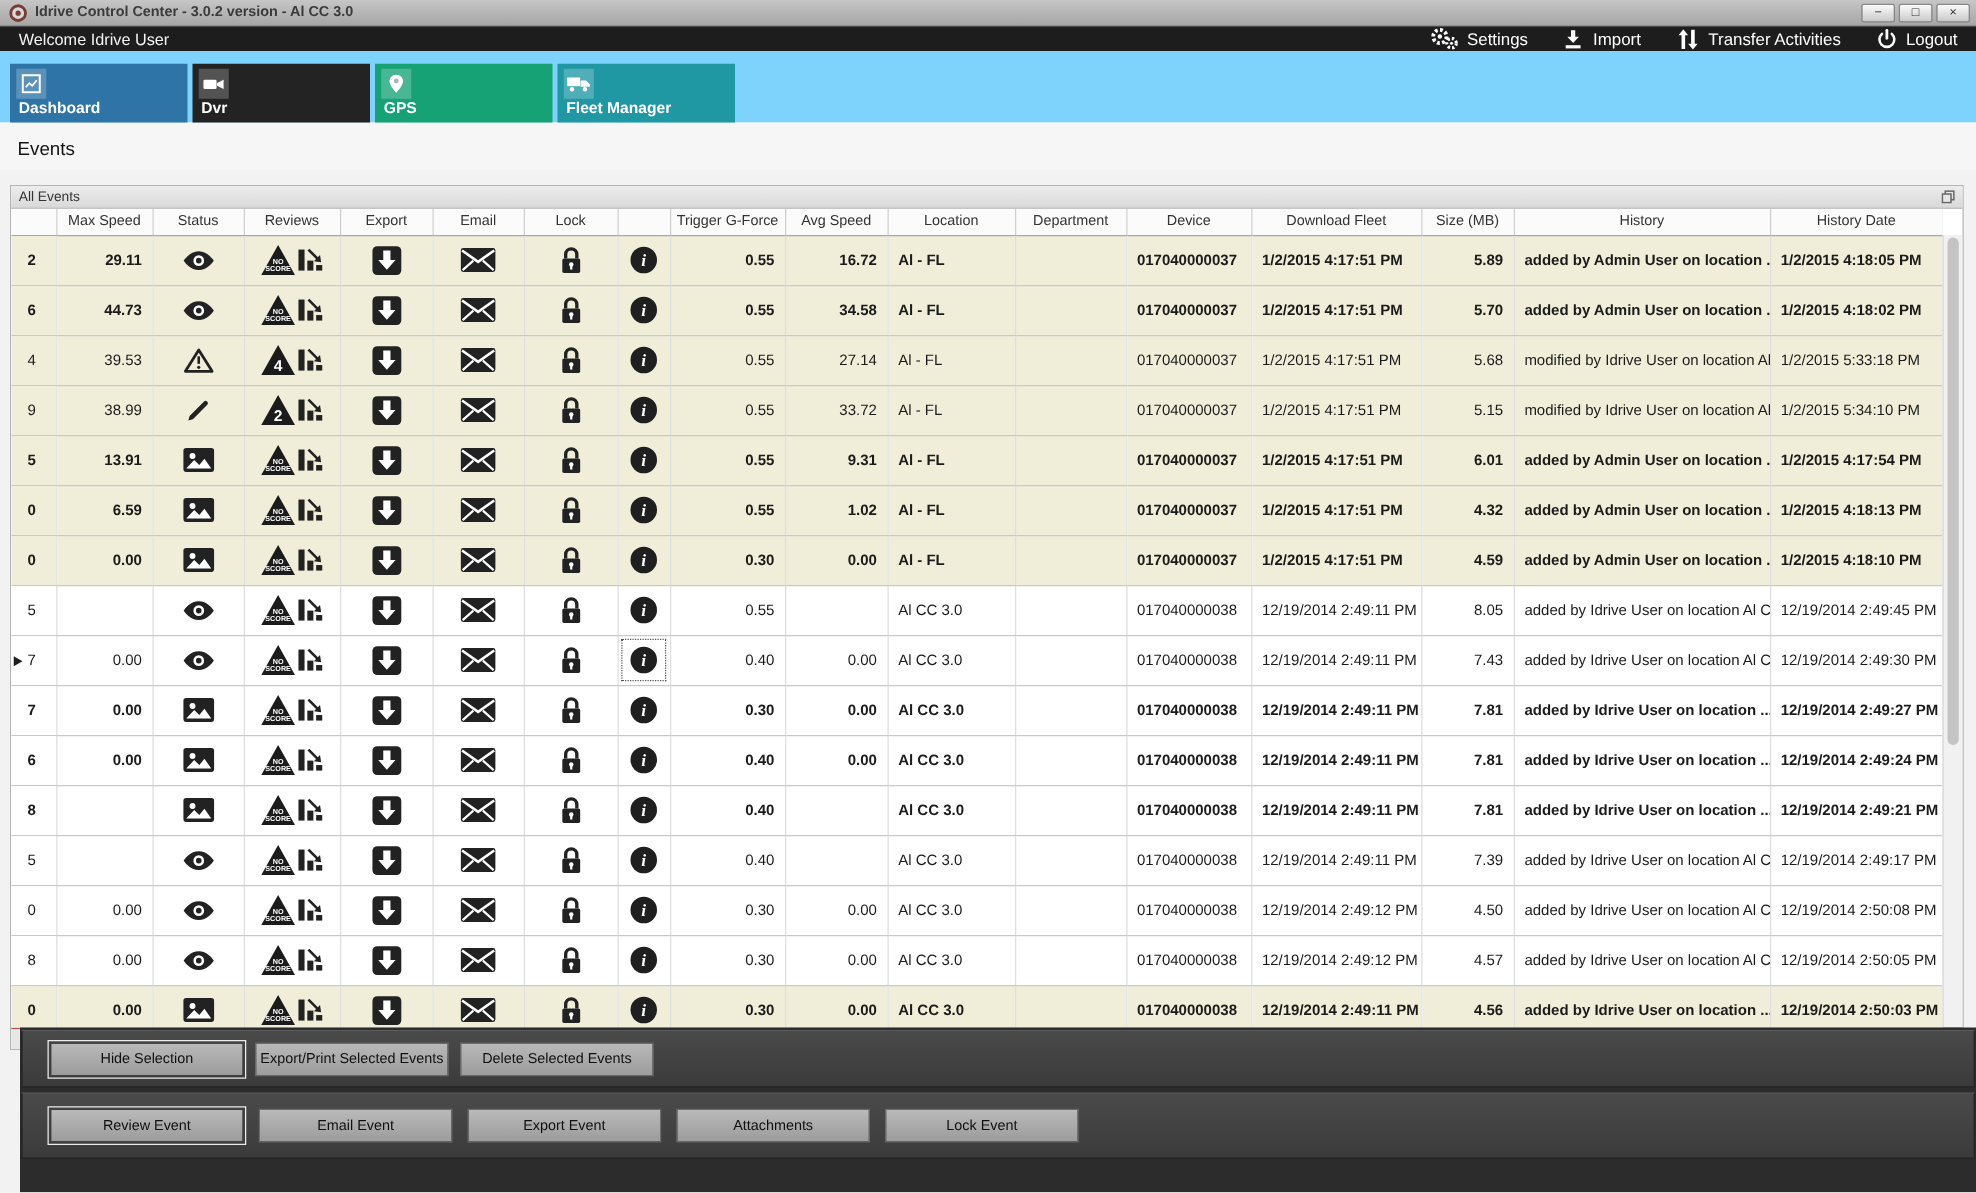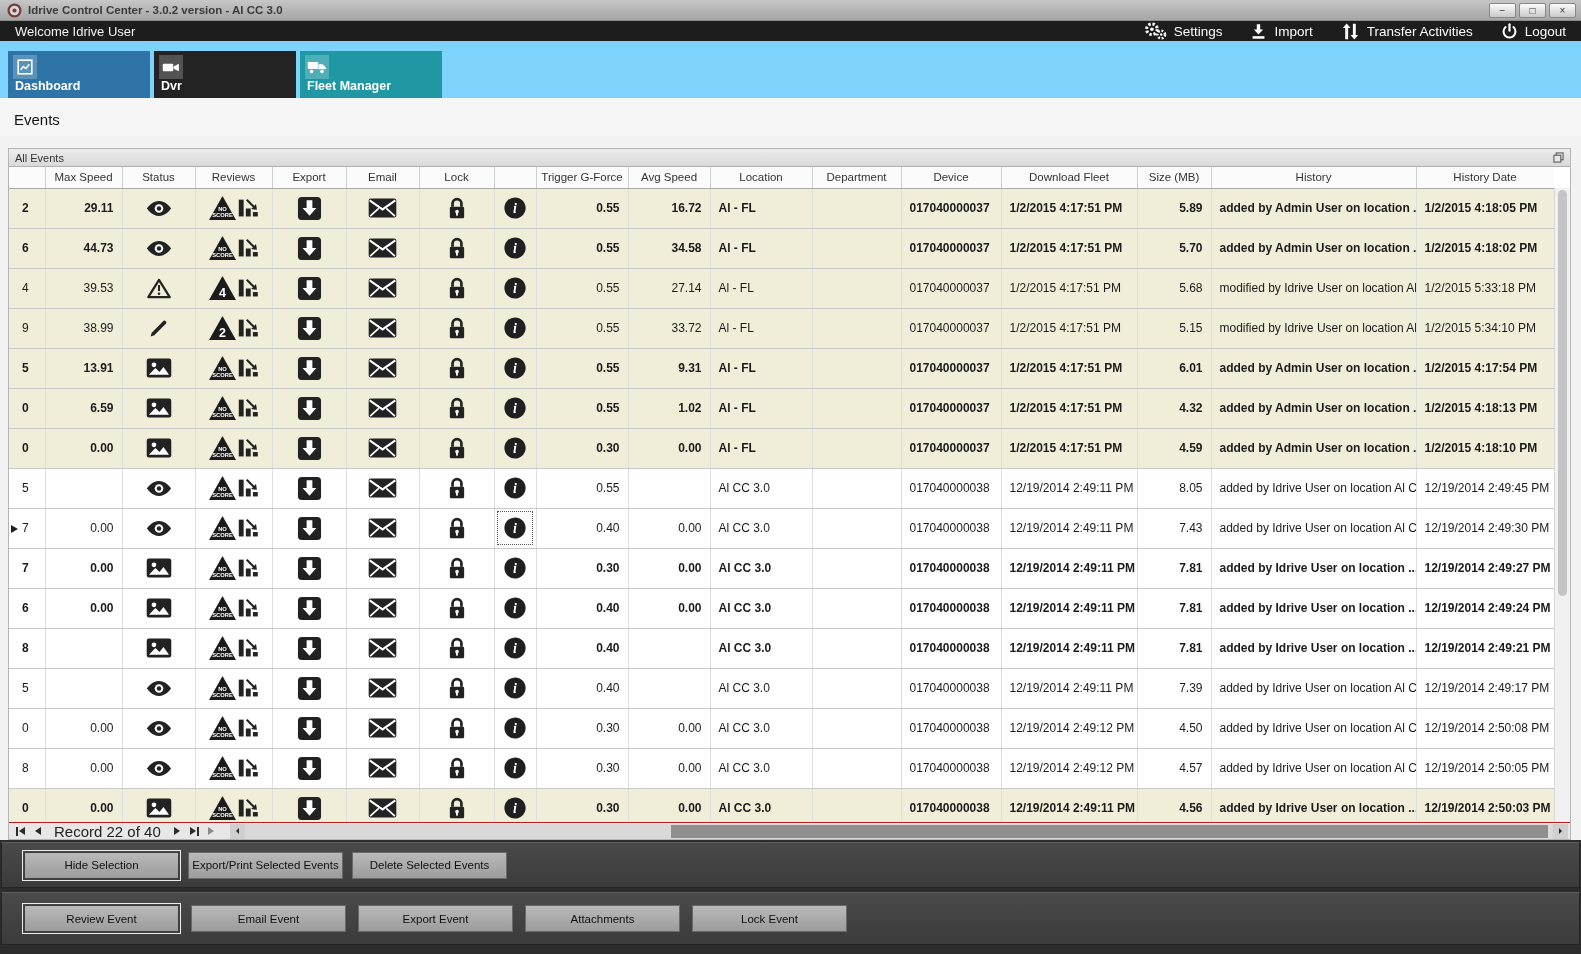--- a/index.html
+++ b/index.html
@@ -60,21 +60,21 @@
   .t-dim .t-right { border-left-color:#8a8a8a; }
   .vbar { width:2px; height:9px; background:#2b2b2b; }
   .rec-text { margin:0 8px; white-space:nowrap; }
   .hscroll { flex:1; height:15px; margin:0 2px 0 10px; background:#d9d9d9; position:relative; }
   .h-arrow { position:absolute; top:0; width:15px; height:15px; background:#cfcfcf; display:flex; align-items:center; justify-content:center; }
   .h-arrow.left { left:0; } .h-arrow.right { right:0; }
   .h-arrow .t-left, .h-arrow .t-right { border-width:3.5px; }
   .hthumb { position:absolute; top:1px; height:13px; left:33%; width:65.5%; background:#8f8f8f; }
 
   
-  .bottombar { position:absolute; left:0; right:0; bottom:0; height:114px; background:#2c2c2c; padding-top:2px; }
+  .bottombar { position:absolute; left:16px; right:0; bottom:0; height:132px; background:#2c2c2c; padding-top:2px; }
   .action-panel { background:linear-gradient(#4a4a4a,#3b3b3b); border:1px solid #242424; border-top-color:#5d5d5d; margin:0 1px 4px 1px; display:flex; align-items:center; padding-left:22px; }
   .action-panel.first { height:46px; gap:9px; }
   .action-panel.second { height:53px; gap:12px; }
   .abtn { height:27px; width:155px; background:linear-gradient(#b9b9b9,#9c9c9c); border:1px solid #696969; color:#101010; font-size:11.5px; display:flex; align-items:center; justify-content:center; white-space:nowrap; cursor:default; }
   .abtn.focused { outline:1px solid #ececec; outline-offset:1px; border-color:#3f3f3f; }
 </style>
 </head>
 <body>
 
 <div class="window">
@@ -147,20 +147,29 @@
         <span class="tab-label">Dashboard</span>
       </div>
       <div class="tab" style="background: rgb(35, 35, 35);">
         <span class="tab-icon">
           <svg viewBox="0 0 24 16" width="18" height="13">
             <rect x="1" y="3" width="14" height="10" rx="1.5" fill="#fff"></rect>
             <polygon points="15.5,6.5 22.5,3 22.5,13 15.5,9.5" fill="#fff"></polygon>
           </svg>
         </span>
         <span class="tab-label">Dvr</span>
+      </div>
+      <div class="tab" style="background: rgb(23, 162, 118);">
+        <span class="tab-icon">
+          <svg viewBox="0 0 16 20" width="12" height="16">
+            <path d="M8 .5C3.9.5.8 3.6.8 7.3c0 5 7.2 12.2 7.2 12.2s7.2-7.2 7.2-12.2C15.2 3.6 12.1.5 8 .5z" fill="#fff"></path>
+            <circle cx="8" cy="7" r="2.6" fill="rgba(0,0,0,0.3)"></circle>
+          </svg>
+        </span>
+        <span class="tab-label">GPS</span>
       </div>
       <div class="tab" style="background: rgb(31, 152, 164);">
         <span class="tab-icon">
           <svg viewBox="0 0 26 18" width="20" height="14">
             <rect x="1" y="2.5" width="13.5" height="9" fill="#fff"></rect>
             <path d="M15 5.5 h5.5 l4 4 v2.5 h-9.5 z" fill="#fff"></path>
             <circle cx="6" cy="14.8" r="2.3" fill="#fff"></circle>
             <circle cx="19.5" cy="14.8" r="2.3" fill="#fff"></circle>
           </svg>
         </span>

